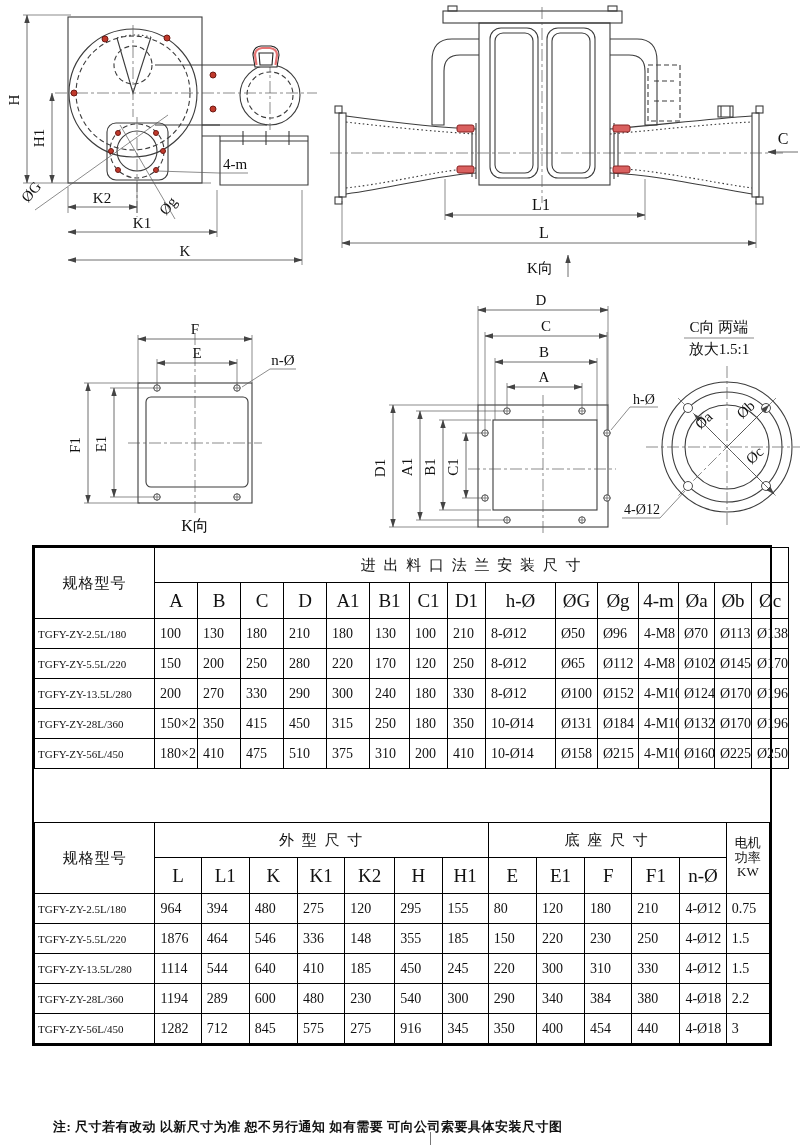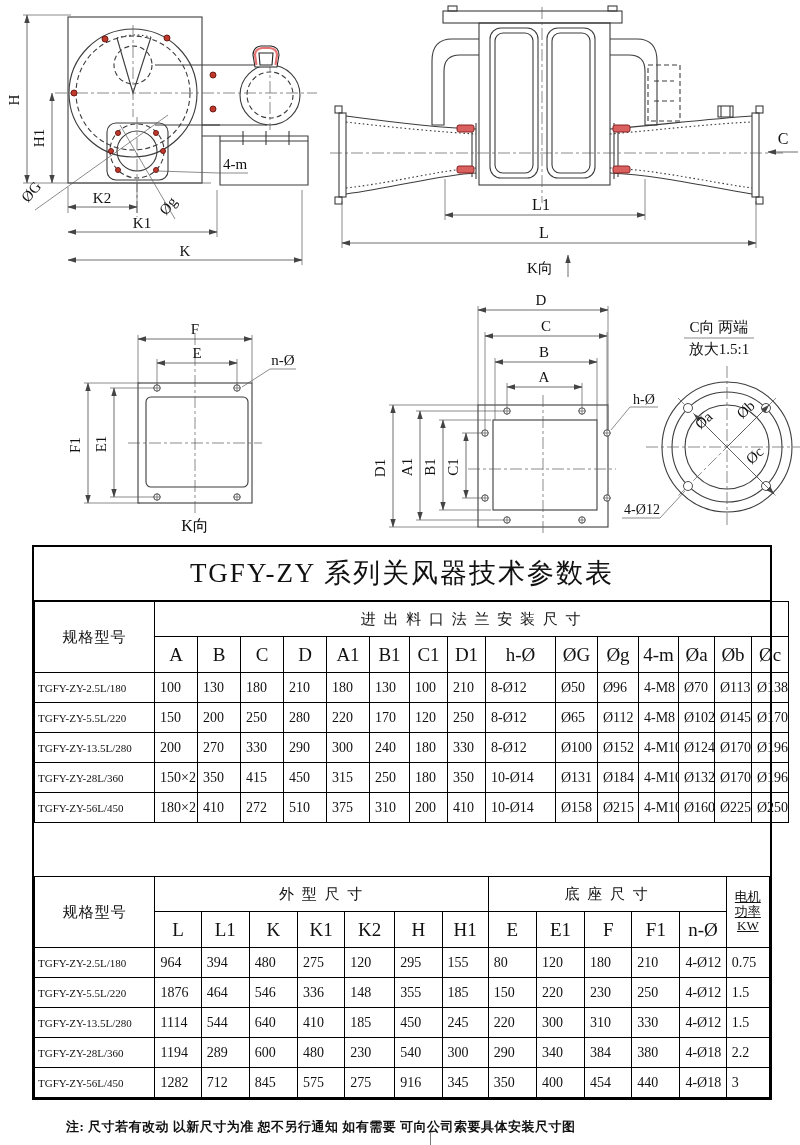--- a/index.html
+++ b/index.html
@@ -24,23 +24,23 @@
   .title{height:53px;line-height:53px;text-align:center;font-size:27px;letter-spacing:2px;border-bottom:1px solid #000;}
   table{border-collapse:collapse;table-layout:fixed;width:100%;}
   th,td{border:1px solid #000;overflow:hidden;white-space:nowrap;}
   th{font-weight:normal;}
   .model-h{font-size:15px;letter-spacing:1px;text-align:center;}
   .group{font-size:15px;letter-spacing:2px;height:32px;}
   .colh{font-size:19px;text-align:center;height:33px;}
   td{height:29px;font-size:14px;text-align:left;padding:0 0 0 5px;}
   td.model-col{font-size:11px;padding-left:3px;}
   .power{font-size:13px;text-align:center;line-height:1.15;}
-  .power span{display:block;text-decoration:underline;}
+  .power span{display:block;}
   .gap{height:53px;}
-  .note{position:absolute;left:66px;top:1118px;font-size:13px;font-weight:bold;letter-spacing:.5px;}
+  .note{position:absolute;left:53px;top:1118px;font-size:13px;font-weight:bold;letter-spacing:.5px;}
   .fold-mark{position:absolute;left:430px;top:1132px;width:1px;height:13px;background:#777;}
 </style>
 </head>
 <body>
 
 <svg class="abs" style="left:5px;top:5px" width="325" height="280" viewBox="0 0 325 280">
   <defs>
     <marker id="ar" viewBox="0 0 10 10" refX="9.5" refY="5" markerWidth="11" markerHeight="11" orient="auto-start-reverse">
       <path d="M0,1.8 L10,5 L0,8.2 Z" fill="#444"></path>
     </marker>
@@ -267,21 +267,20 @@
     <line x1="127" y1="157" x2="174" y2="204" marker-end="url(#ar)"></line>
     <path class="thin" d="M22,228 H60 L85,201"></path>
   </g>
   <text class="dtxt" x="107" y="134" text-anchor="middle" transform="rotate(-42 107 134)">Øa</text>
   <text class="dtxt" x="149" y="123" text-anchor="middle" transform="rotate(-42 149 123)">Øb</text>
   <text class="dtxt" x="158" y="169" text-anchor="middle" transform="rotate(-42 158 169)">Øc</text>
   <text class="dtxt2" x="42" y="224" text-anchor="middle">4-Ø12</text>
 </svg>
 
 <div class="frame">
-  <div class="title">TGFY-ZY 系列关风器技术参数表</div>
 
   <table class="t1">
     <colgroup>
       <col style="width:120px">
         <col style="width:43px">
         <col style="width:43px">
         <col style="width:43px">
       <col style="width:43px">
         <col style="width:43px">
         <col style="width:40px">
@@ -388,21 +387,21 @@
           <td>Ø184</td>
           <td>4-M10</td>
           <td>Ø132</td>
           <td>Ø170</td>
           <td>Ø196</td>
         </tr>
         <tr>
           <td class="model-col">TGFY-ZY-56L/450</td>
           <td>180×2</td>
           <td>410</td>
-          <td>272</td>
+          <td>475</td>
           <td>510</td>
           <td>375</td>
           <td>310</td>
           <td>200</td>
           <td>410</td>
           <td>10-Ø14</td>
           <td>Ø158</td>
           <td>Ø215</td>
           <td>4-M10</td>
           <td>Ø160</td>

